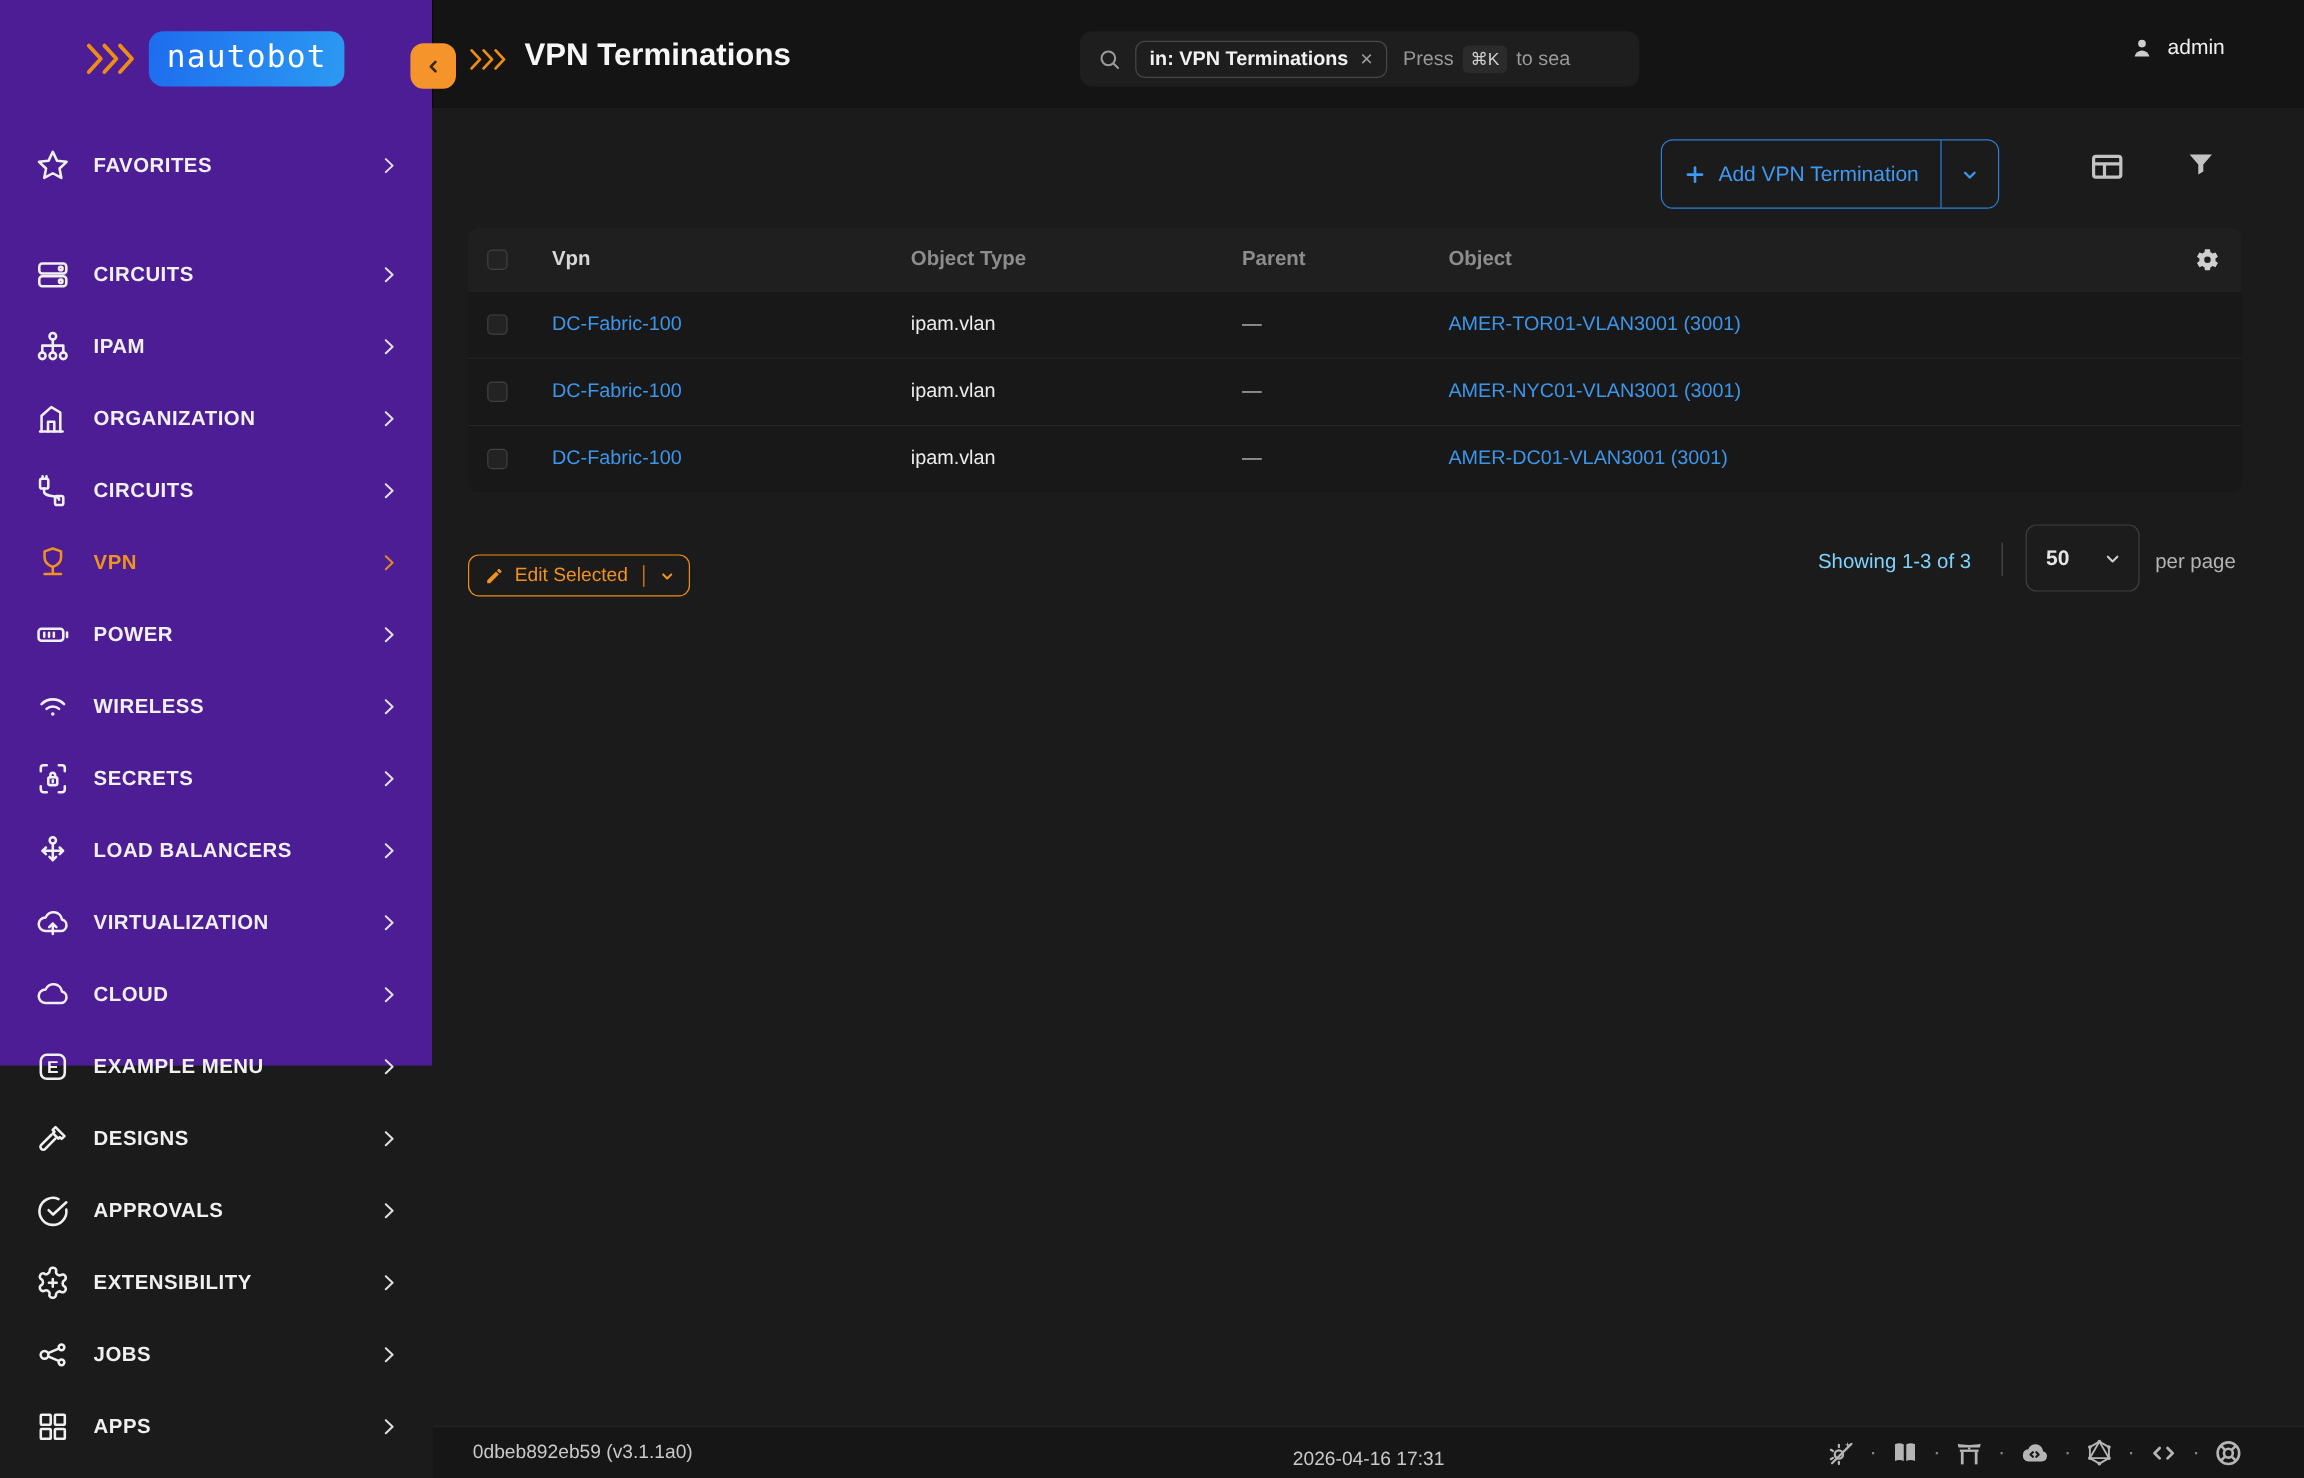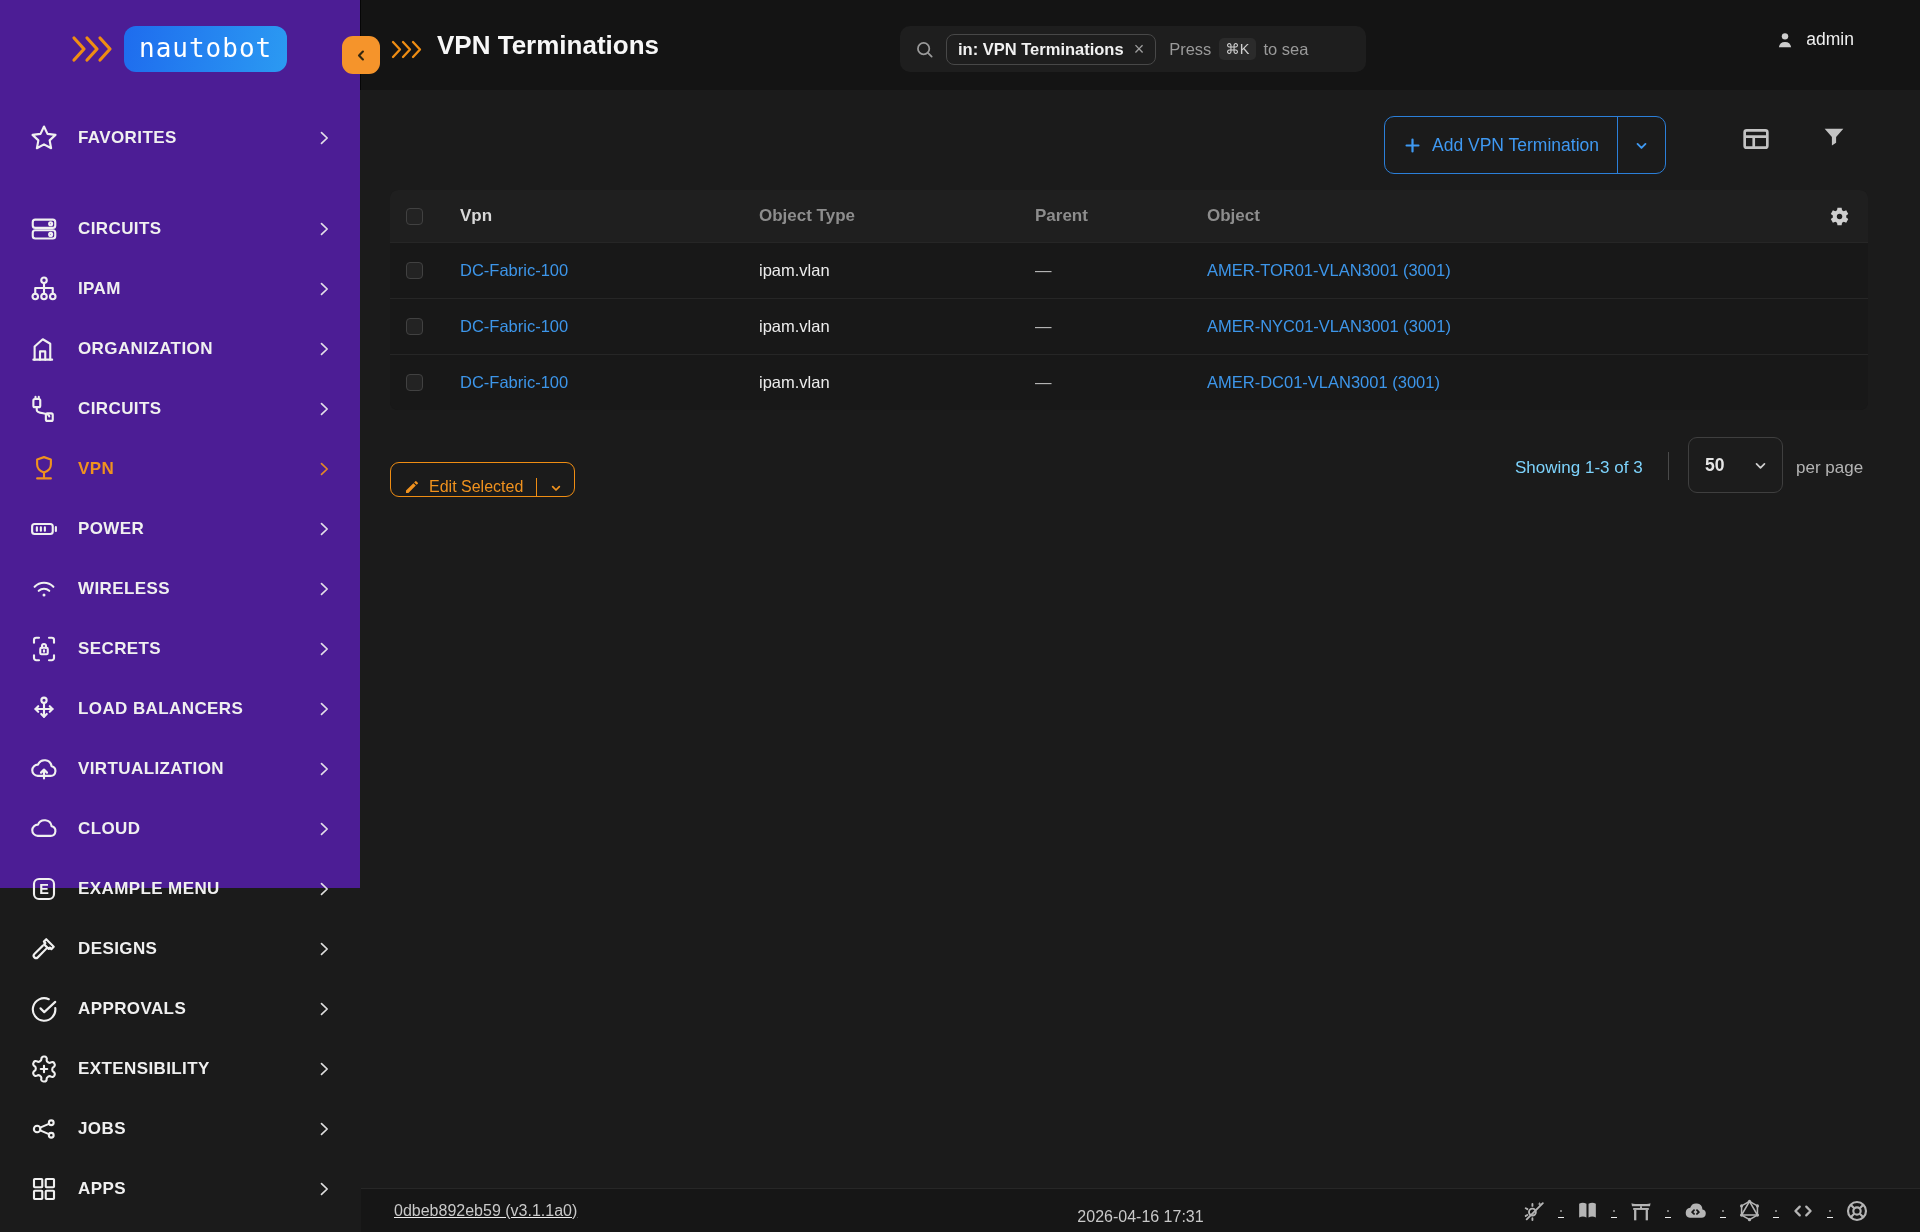--- a/index.html
+++ b/index.html
@@ -9,21 +9,21 @@
     font-family:"Liberation Sans", sans-serif; color:#ededed;
     -webkit-font-smoothing:antialiased;
   }
   svg { display:block; }
 
   
   .sidebar { position:absolute; left:0; top:0; width:360px; height:888px; background:#4c1d95; }
   .topbar  { position:absolute; left:360px; top:0; right:0; height:90px; background:#141414; border-left:1px solid #060606; }
   .content { position:absolute; left:361px; top:90px; right:0; bottom:0; background:#1b1b1b; }
   .footer  { position:absolute; left:361px; right:0; bottom:0; height:44px; background:#161616;
-             border-top:1px solid #272727; display:flex; align-items:center;text-decoration:underline; }
+             border-top:1px solid #272727; display:flex; align-items:center; }
 
   
   .logo { position:absolute; left:70px; top:26px; display:flex; align-items:center; gap:8px; cursor:pointer; }
   .logo-box { background:linear-gradient(100deg,#1e6cee,#2b9af2); border-radius:12px; padding:7px 15px 9px 15px;
               font-family:"DejaVu Sans Mono", monospace; font-size:26px; color:#ffffff; letter-spacing:1px; }
   .nav { position:absolute; top:108px; left:0; right:0; }
   .nav-item { height:60px; display:flex; align-items:center; padding:0 26px 0 26px; cursor:pointer; color:#f0f0f0; }
   .nav-item.active { color:#f0921e; }
   .nav-item .nicon-wrap { width:36px; height:36px; margin-right:16px; display:flex; align-items:center; justify-content:center; }
   .nicon { width:30px; height:30px; stroke:currentColor; fill:none; stroke-width:1.7; stroke-linecap:round; stroke-linejoin:round; }
@@ -60,21 +60,21 @@
   .thead .col { font-weight:bold; font-size:17px; color:#8d8d8d; }
   .thead .col.first { color:#d8d8d8; }
   .trow { height:56px; background:#181818; border-top:1px solid #262626; }
   .cb { width:17px; height:17px; border:1px solid #414141; border-radius:4px; background:#232323; margin-left:16px; cursor:pointer; }
   .link { color:#3d96ea; font-size:16.5px; text-decoration:none; cursor:pointer; }
   .cell-type { color:#ececec; font-size:16.5px; }
   .cell-parent { color:#b9b9b9; font-size:16.5px; }
   .gear-btn { justify-self:center; cursor:pointer; }
 
   
-  .edit-btn { position:absolute; left:390px; top:462px; height:35px; display:flex; align-items:flex-end;
+  .edit-btn { position:absolute; left:390px; top:462px; height:35px; display:flex; align-items:center;
               border:1px solid #ef8d13; border-radius:9px; color:#f0921e; cursor:pointer; }
   .edit-main { display:flex; align-items:center; gap:9px; padding:0 13px; font-size:16px; border-right:1px solid #ef8d13; }
   .edit-caret { width:37px; display:flex; align-items:center; justify-content:center; }
   .showing { position:absolute; left:1515px; top:458px; color:#7dd3fc; font-size:17px; }
   .pag-divider { position:absolute; left:1668px; top:452px; width:1px; height:28px; background:#4a4a4a; }
   .per-page-select { position:absolute; left:1688px; top:437px; width:95px; height:56px; border:1px solid #3f3f3f;
                      border-radius:9px; background:#1c1c1c; display:flex; align-items:center; justify-content:space-between;
                      padding:0 12px 0 16px; color:#e5e5e5; font-size:17.5px; font-weight:bold; cursor:pointer; }
   .per-page-label { position:absolute; left:1796px; top:458px; color:#b4b4b4; font-size:17px; }
 

